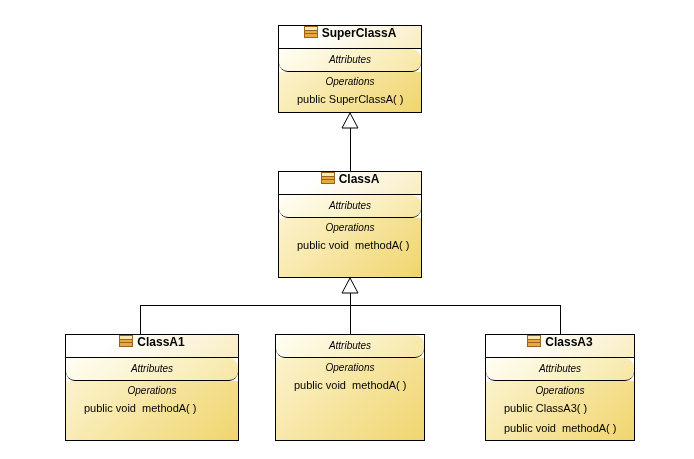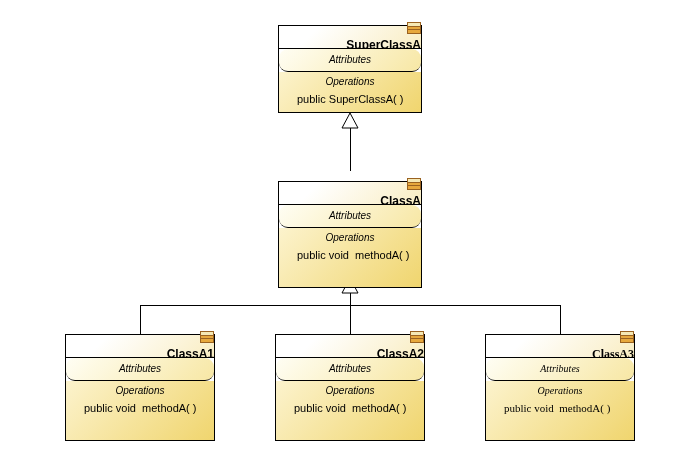--- a/index.html
+++ b/index.html
@@ -28,24 +28,23 @@
     display: flex;
     flex-direction: column;
     cursor: default;
   }
   .uml-title {
     box-sizing: border-box;
     height: 23px;
     border-bottom: 1px solid #000000;
     background: linear-gradient(135deg, #ffffff 25%, #f9edc2 100%);
     display: flex;
-    align-items: flex-end;
+    align-items: flex-start;
     justify-content: center;
     gap: 4px;
-    flex-direction: column;
   }
   .class-icon {
     display: inline-block;
     width: 14px;
     height: 12px;
     box-sizing: border-box;
     border: 1px solid #9a6220;
     background: linear-gradient(180deg,
       #f6e9b4 0%,   #f6e9b4 28%,
       #9a6220 28%,  #9a6220 38%,
@@ -124,69 +123,66 @@
     </div>
     <div class="uml-attrs">
       <span class="compartment-label">Attributes</span>
     </div>
     <div class="uml-ops">
       <div class="ops-label compartment-label">Operations</div>
       <div class="op-line">public SuperClassA( )</div>
     </div>
   </div>
 
-  <div class="uml-class" style="left:278px; top:181px; width:144px; height:107px;">
+  <div class="uml-class" style="left:278px; top:171px; width:144px; height:107px;">
     <div class="uml-title">
       <span class="class-icon"></span>
       <span class="uml-name">ClassA</span>
     </div>
     <div class="uml-attrs">
       <span class="compartment-label">Attributes</span>
     </div>
     <div class="uml-ops">
       <div class="ops-label compartment-label">Operations</div>
       <div class="op-line">public void  methodA( )</div>
     </div>
   </div>
 
-  <div class="uml-class" style="left:65px; top:334px; width:150px; height:107px;">
+  <div class="uml-class" style="left:65px; top:334px; width:174px; height:107px;">
     <div class="uml-title">
       <span class="class-icon"></span>
       <span class="uml-name">ClassA1</span>
     </div>
     <div class="uml-attrs">
       <span class="compartment-label">Attributes</span>
     </div>
     <div class="uml-ops">
       <div class="ops-label compartment-label">Operations</div>
       <div class="op-line">public void  methodA( )</div>
     </div>
   </div>
 
   <div class="uml-class" style="left:275px; top:334px; width:150px; height:107px;">
-    <div class="uml-title">
-      <span class="class-icon"></span>
-      <span class="uml-name">ClassA2</span>
-    </div>
     <div class="uml-attrs">
       <span class="compartment-label">Attributes</span>
     </div>
     <div class="uml-ops">
       <div class="ops-label compartment-label">Operations</div>
       <div class="op-line">public void  methodA( )</div>
     </div>
   </div>
 
-  <div class="uml-class" style="left:485px; top:334px; width:150px; height:107px;font-family:Liberation Serif, serif;">
+  <div class="uml-class" style="left:485px; top:334px; width:150px; height:107px;">
     <div class="uml-title">
       <span class="class-icon"></span>
       <span class="uml-name">ClassA3</span>
     </div>
     <div class="uml-attrs">
       <span class="compartment-label">Attributes</span>
     </div>
     <div class="uml-ops">
       <div class="ops-label compartment-label">Operations</div>
+      <div class="op-line">public ClassA3( )</div>
       <div class="op-line">public void  methodA( )</div>
     </div>
   </div>
 
 </div>
 
 </body></html>

